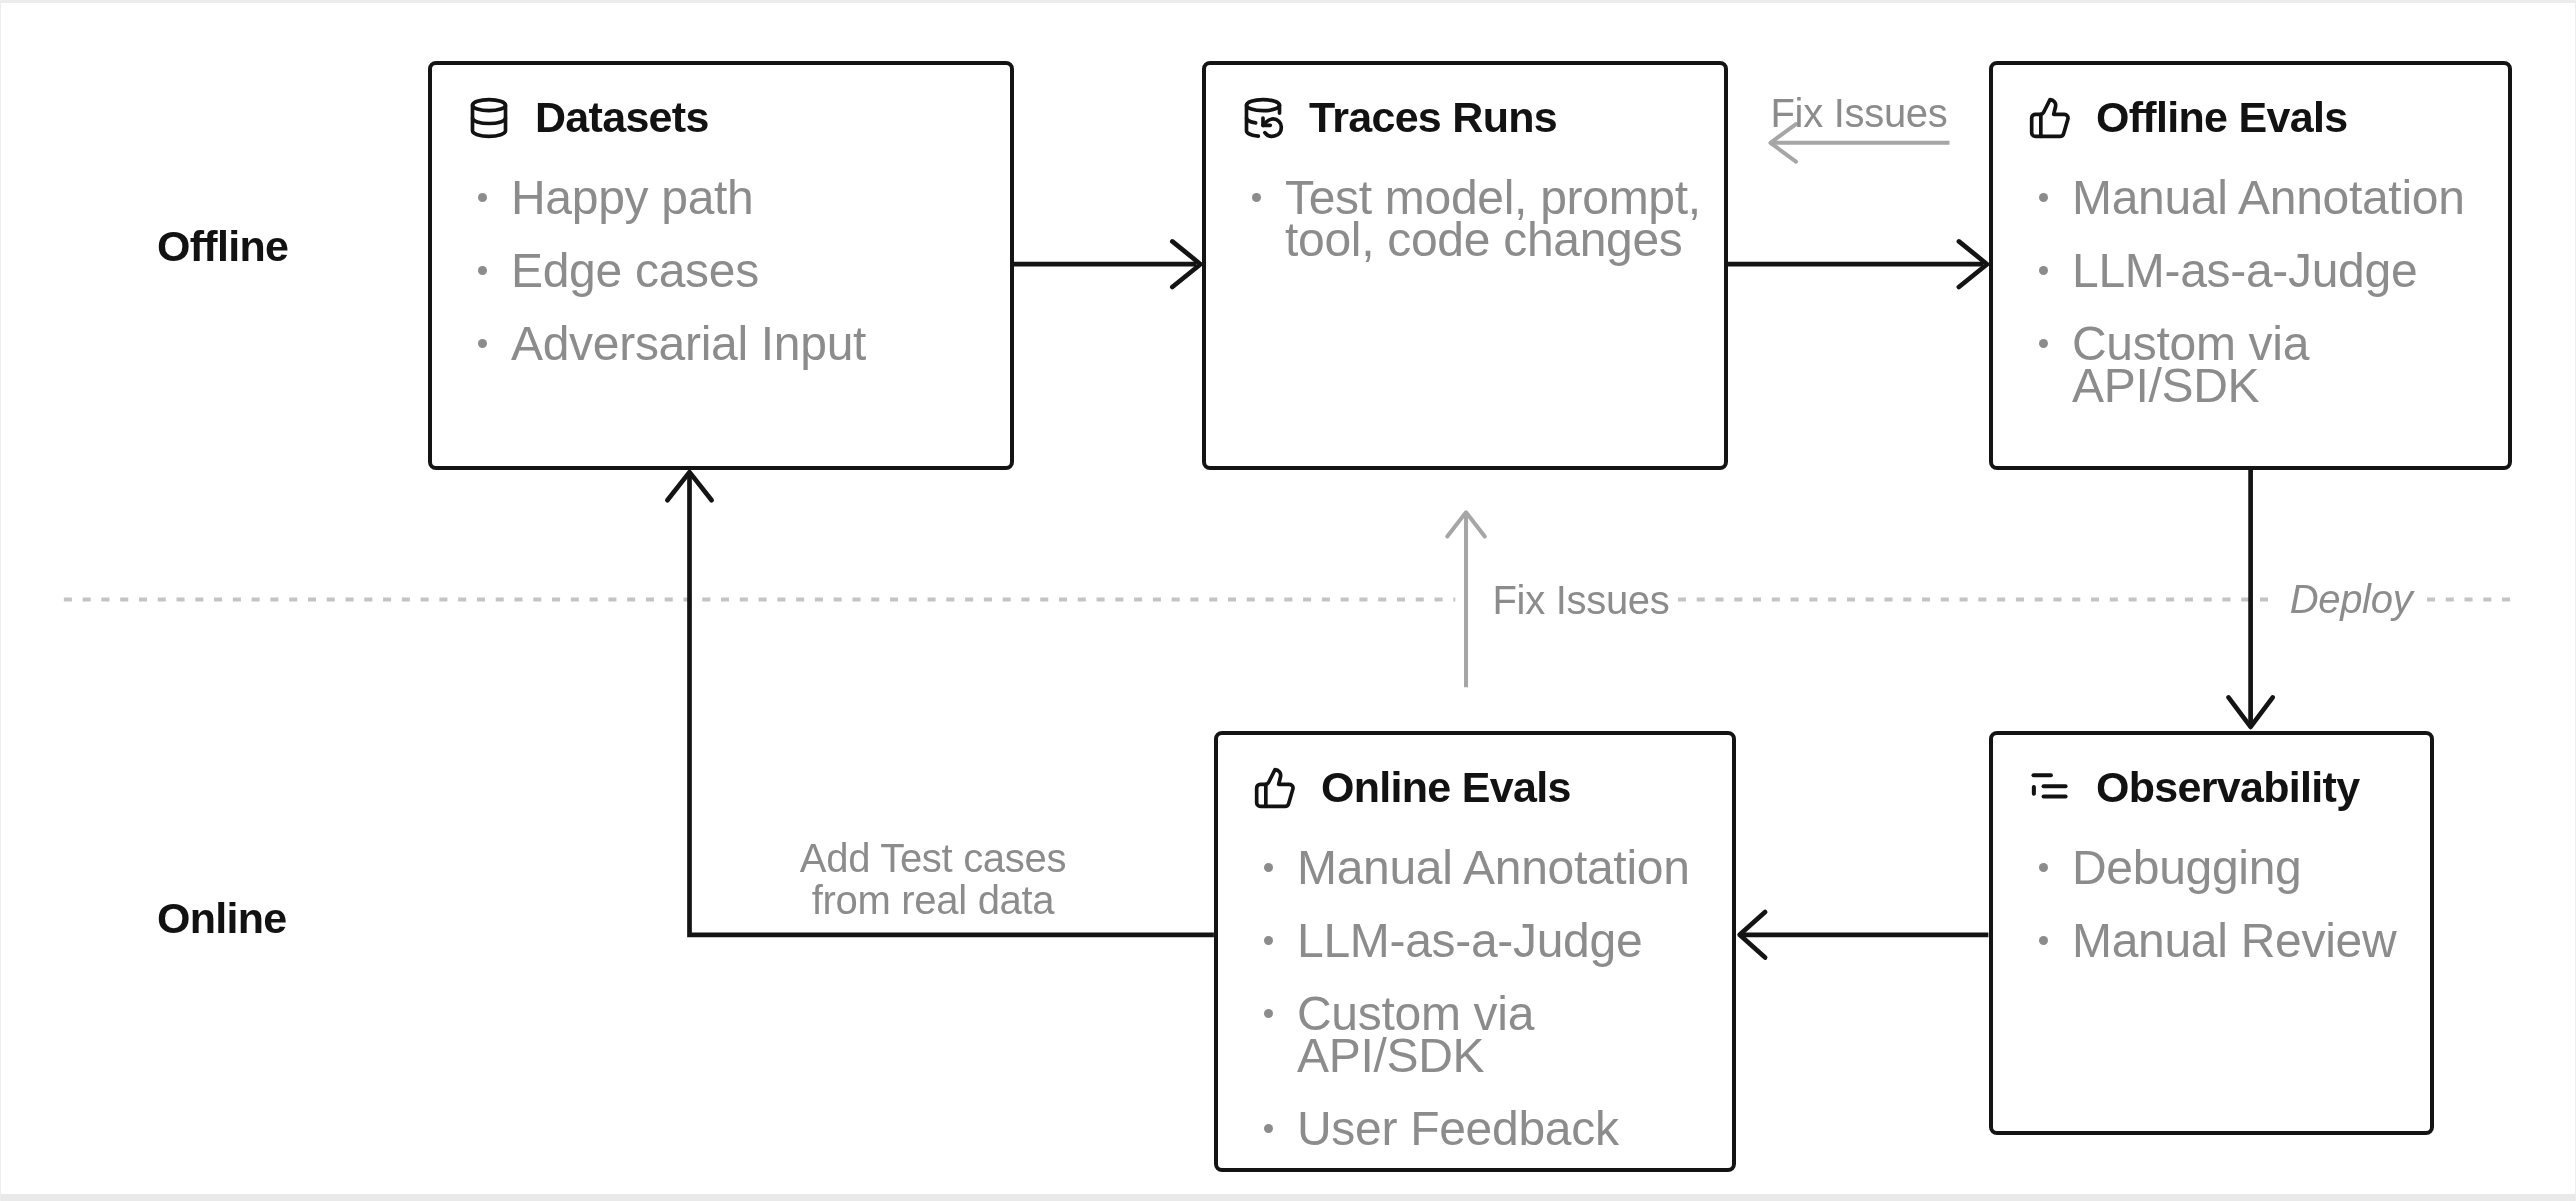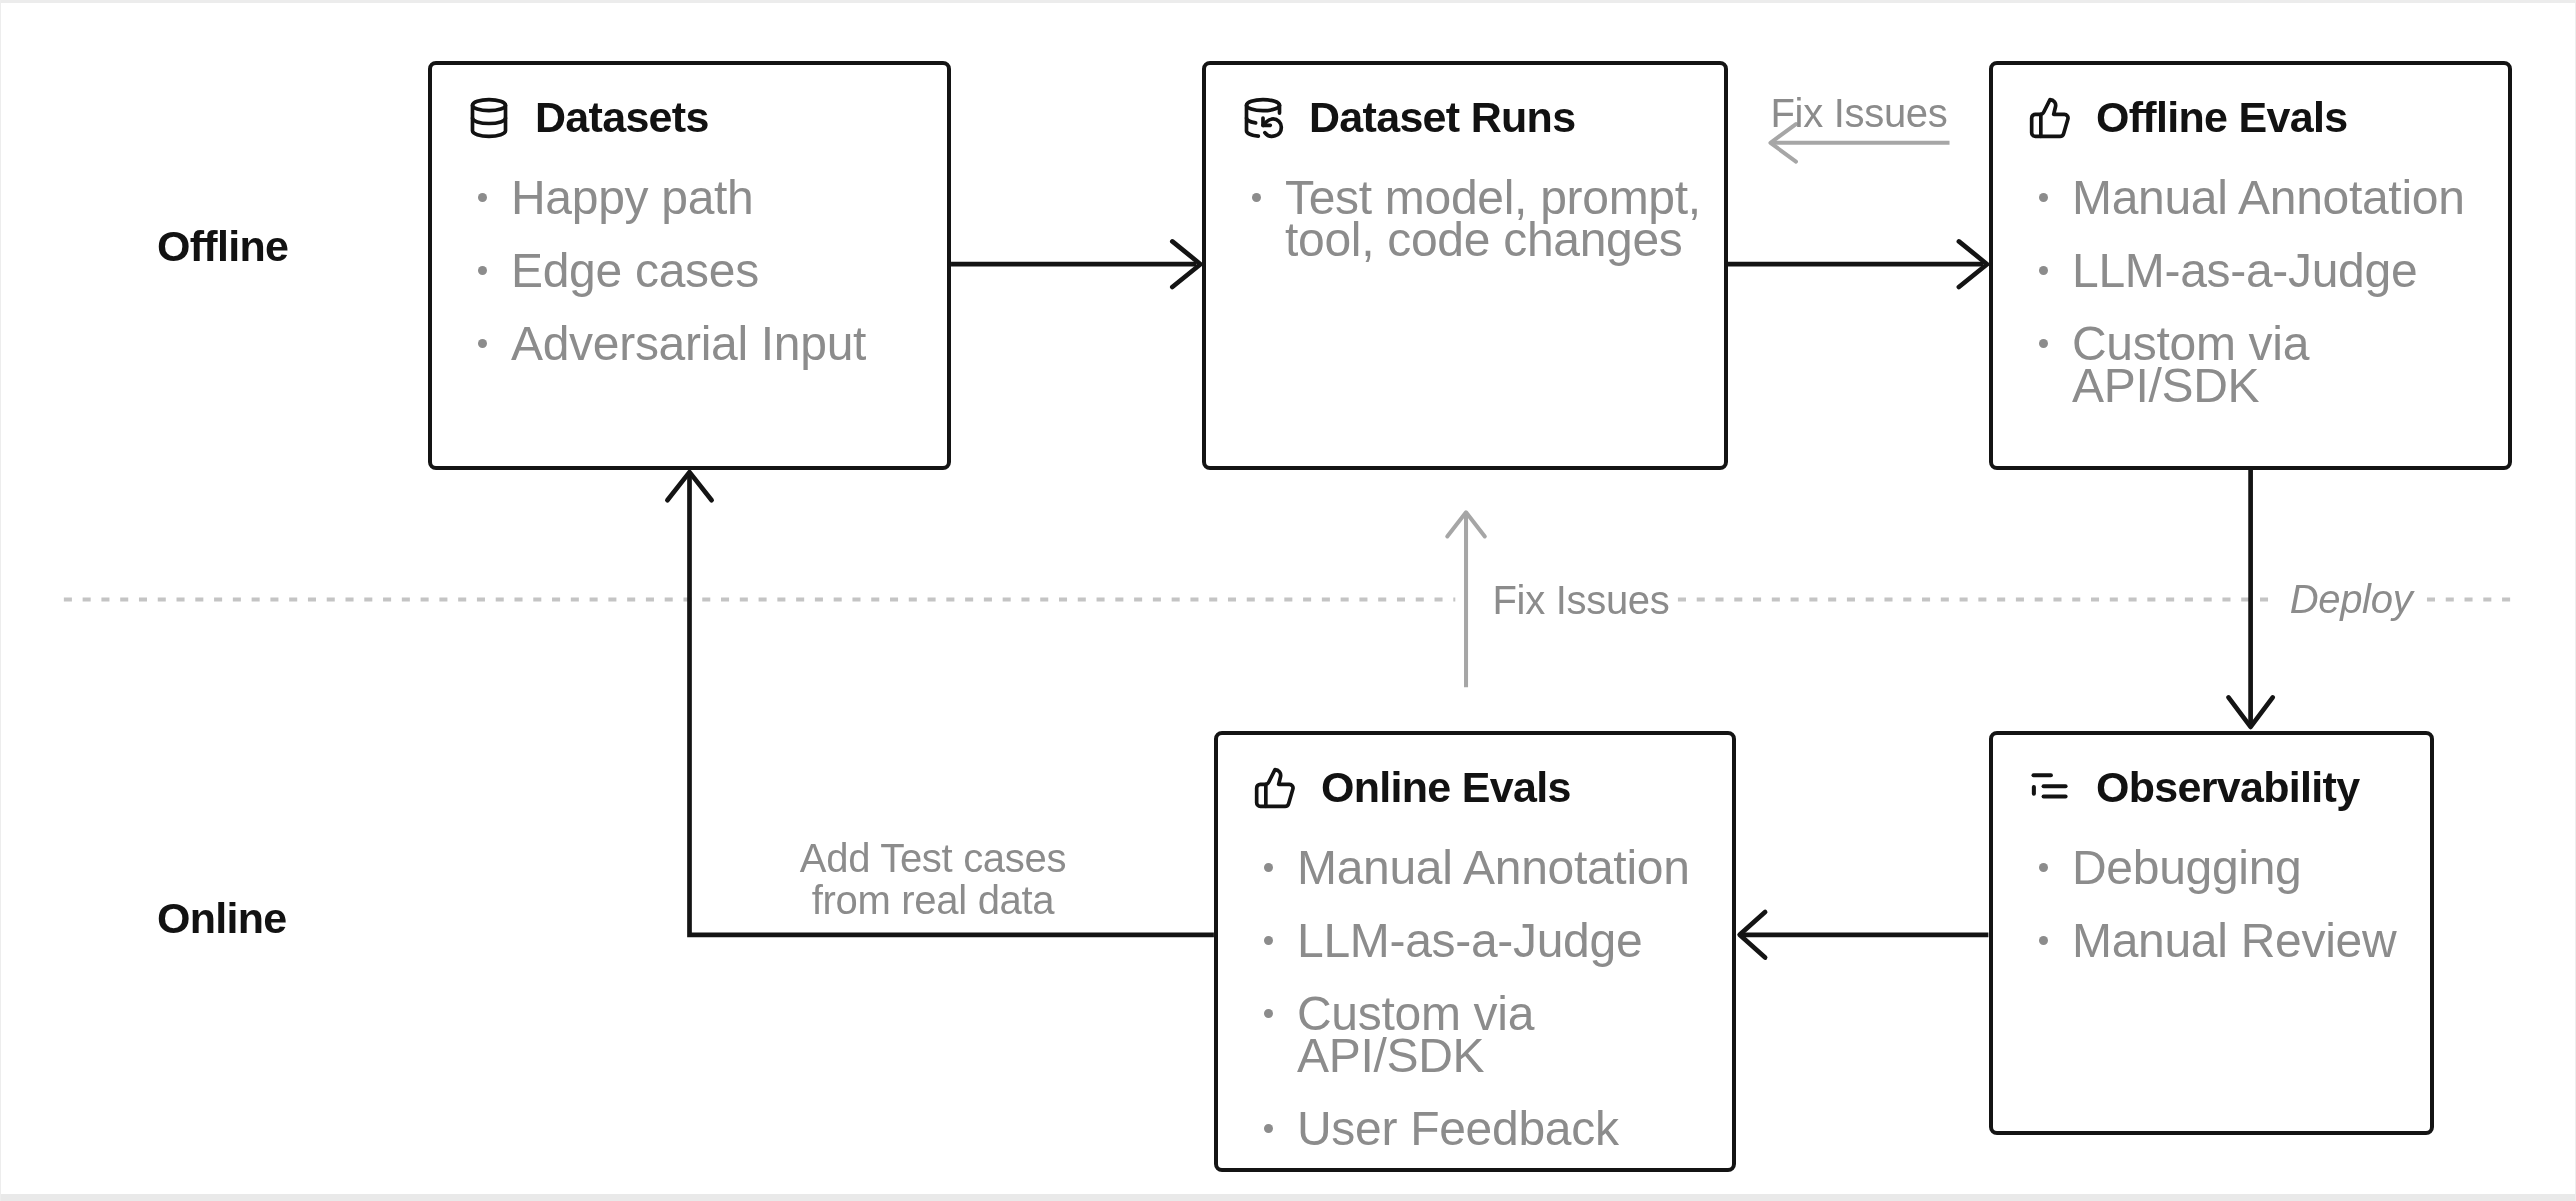--- a/index.html
+++ b/index.html
@@ -23,21 +23,21 @@
   .node ul{list-style:none;margin:35px 0 0 0;padding:0;}
   .node li{
     position:relative;padding-left:44px;color:#8c8c8c;font-size:48px;line-height:42px;
     margin-bottom:31px;letter-spacing:-0.3px;
   }
   .node li::before{
     content:"";position:absolute;left:10.7px;top:16px;width:9.4px;height:9.4px;
     border-radius:50%;background:#8c8c8c;
   }
 
-  #node-datasets{left:427px;top:61px;width:523px;height:409px;}
+  #node-datasets{left:427px;top:61px;width:586px;height:409px;}
   #node-dataset-runs{left:1201px;top:61px;width:526px;height:409px;}
   #node-offline-evals{left:1988px;top:61px;width:523px;height:409px;}
   #node-online-evals{left:1213px;top:731px;width:522px;height:441px;}
   #node-observability{left:1988px;top:731px;width:445px;height:404px;}
 
   .section-label{
     position:absolute;font-size:43px;font-weight:bold;color:#121212;letter-spacing:-0.7px;
   }
   #label-offline{left:156px;top:222px;}
   #label-online{left:156px;top:894px;}
@@ -126,21 +126,21 @@
       <span class="node-icon">
         <svg viewBox="0 0 24 24" stroke="currentColor" stroke-width="2" fill="none" stroke-linecap="round" stroke-linejoin="round">
           <ellipse cx="12" cy="5" rx="9" ry="3"></ellipse>
           <path d="M3 12a9 3 0 0 0 5 2.69"></path>
           <path d="M21 9.3V5"></path>
           <path d="M3 5v14a9 3 0 0 0 6.47 2.88"></path>
           <path d="M12 12v4h4"></path>
           <path d="M13 20a5 5 0 0 0 9-3 4.5 4.5 0 0 0-4.5-4.5c-1.33 0-2.54.54-3.41 1.41L12 16"></path>
         </svg>
       </span>
-      <span class="node-title">Dataset Runs</span>
+      <span class="node-title">Traces Runs</span>
     </div>
     <ul>
       <li>Test model, prompt, tool, code changes</li>
     </ul>
   </div>
 
   <div class="node" id="node-offline-evals">
     <div class="node-header">
       <span class="node-icon">
         <svg viewBox="0 0 24 24" stroke="currentColor" stroke-width="2" fill="none" stroke-linecap="round" stroke-linejoin="round">

